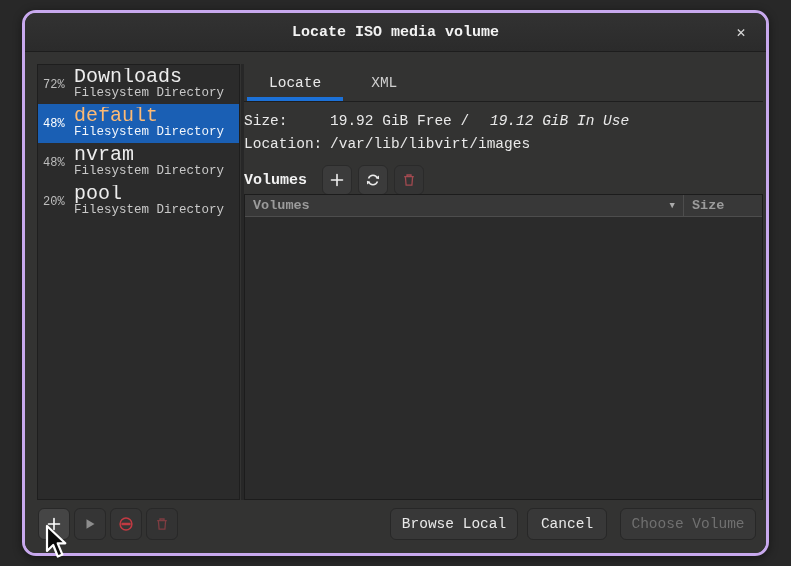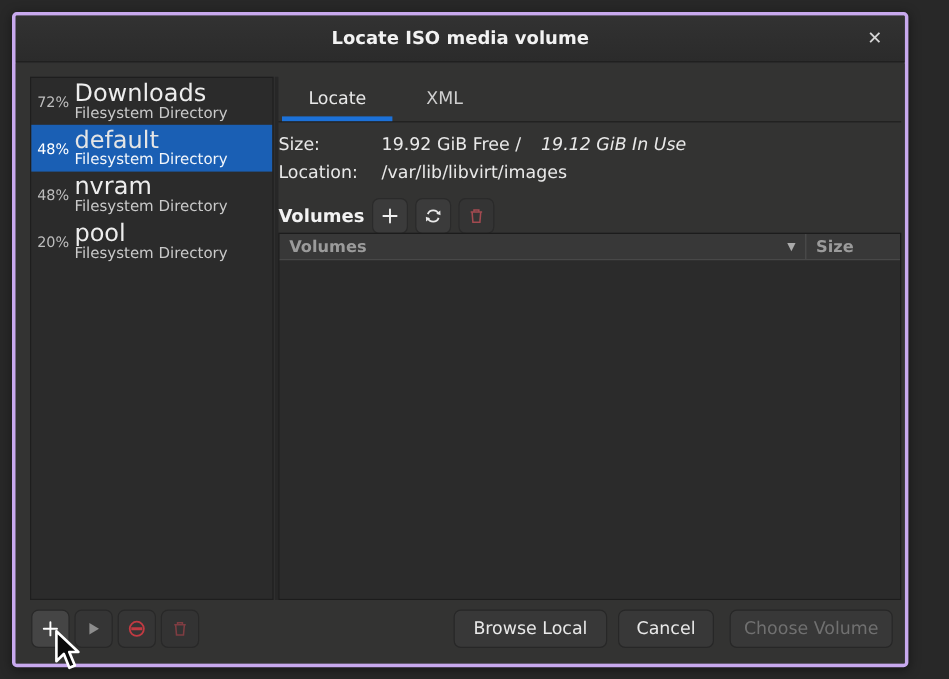--- a/index.html
+++ b/index.html
@@ -6,26 +6,27 @@
   html,body { width:791px; height:566px; overflow:hidden; }
   body {
     position:relative;
     background:#282828;
     font-family:"DejaVu Sans", sans-serif;
     -webkit-font-smoothing:antialiased;
   }
 
   
   .dialog {
-    position:absolute; left:10px; top:10px; width:747px; height:546px;
+    position:absolute; left:22px; top:10px; width:747px; height:546px;
     background:#333332;
     border:3px solid #c8a9ee;
-    border-radius:4px;
+    border-radius:14px;
     overflow:hidden;
     box-shadow:0 2px 10px rgba(0,0,0,.45);
+    font-family:Liberation Mono, monospace;
   }
   .titlebar {
     height:39px;
     background:linear-gradient(#323232,#2b2b2b);
     border-bottom:1px solid #1d1d1d;
     display:flex; align-items:center; justify-content:center;
     position:relative;
   }
   .title { font-size:15px; font-weight:bold; color:#f2f2f2; }
   .close-btn {
@@ -40,21 +41,21 @@
     position:absolute; left:12px; top:11px; width:203px; height:436px;
     background:#2b2b2b; border:1px solid #1e1e1e; overflow:hidden;
   }
   .pool-row { height:39px; display:flex; align-items:center; padding-left:5px; }
   .pool-row.selected { background:#1a5fb4; }
   .pct { width:31px; font-size:12px; color:#bdbdbd; flex:none; }
   .pool-meta { overflow:hidden; }
   .pool-name { font-size:20px; color:#ededed; line-height:18px; white-space:nowrap; }
   .pool-type { font-size:12.5px; color:#c9c9c9; line-height:15px; white-space:nowrap; }
   .pool-row.selected .pct { color:#ffffff; }
-  .pool-row.selected .pool-name { color:#e5e5e5; }
+  .pool-row.selected .pool-name { color:#fdba74; }
   .pool-row.selected .pool-type { color:#f2f6fb; }
 
   .pane-divider {
     position:absolute; left:216px; top:11px; width:3px; height:436px;
     background:#272727;
   }
 
   
   .right-pane { position:absolute; left:219px; top:11px; width:519px; height:436px; }
   .tabstrip { height:38px; border-bottom:1px solid #1e1e1e; display:flex; }

